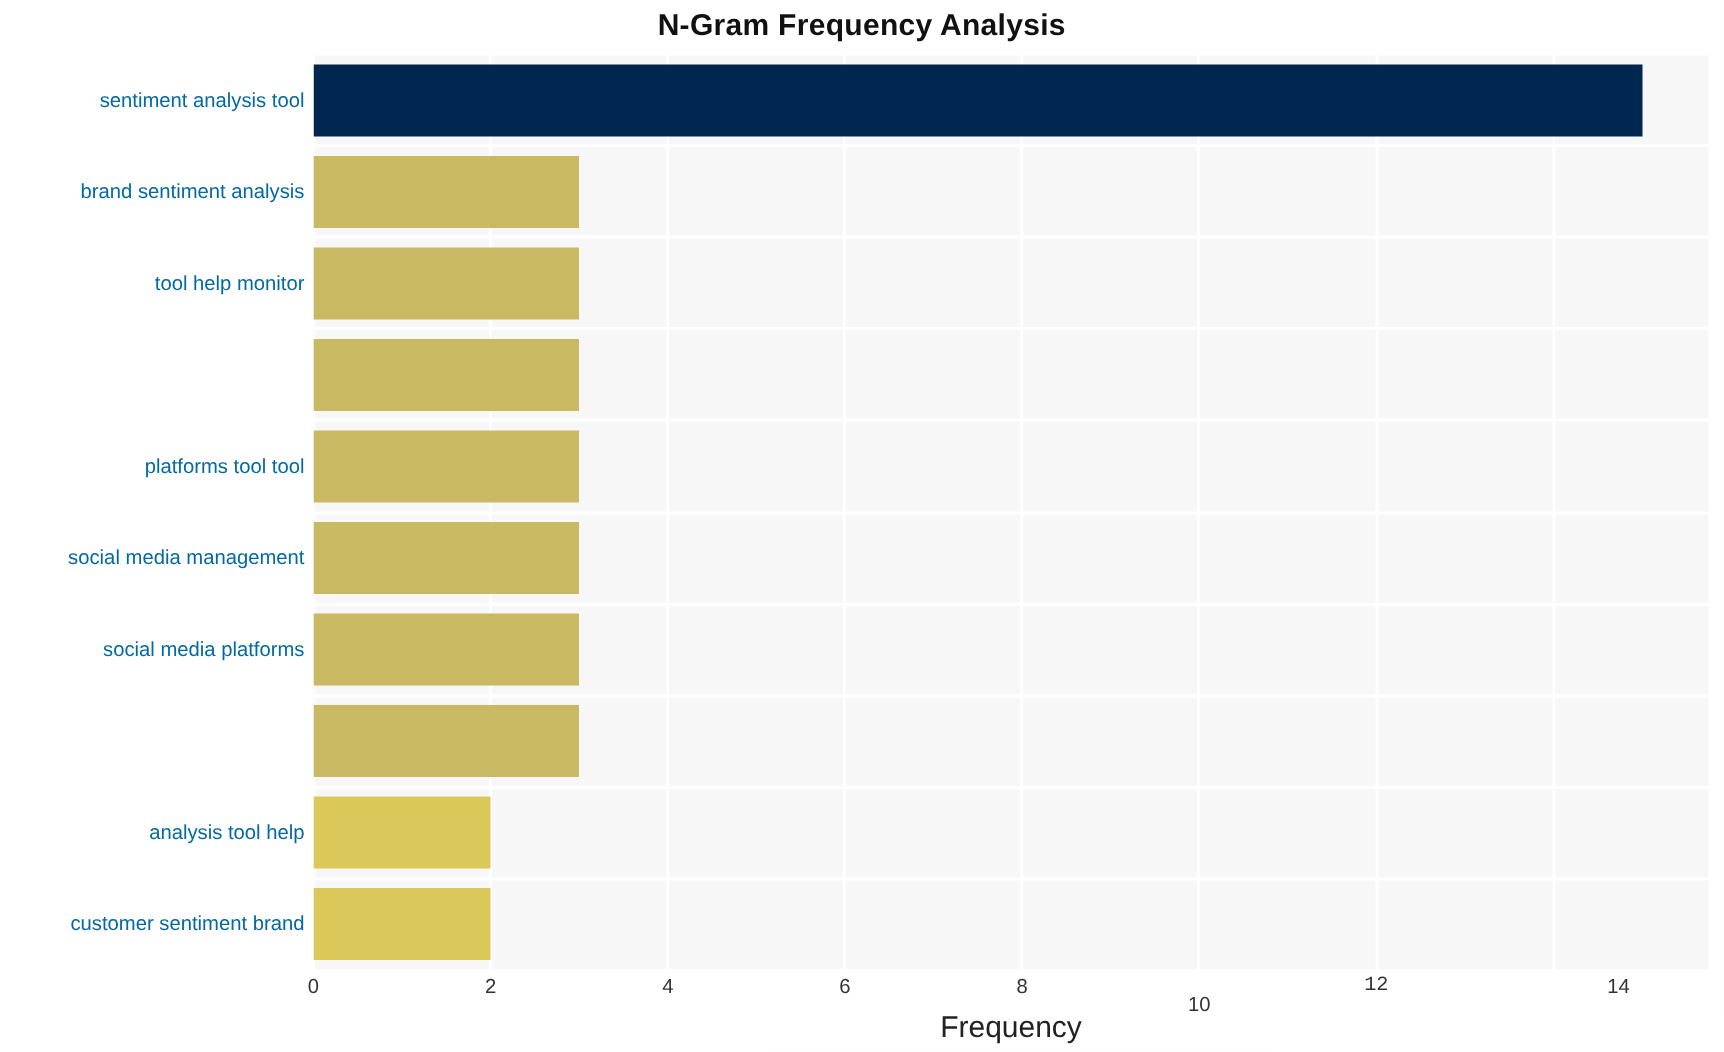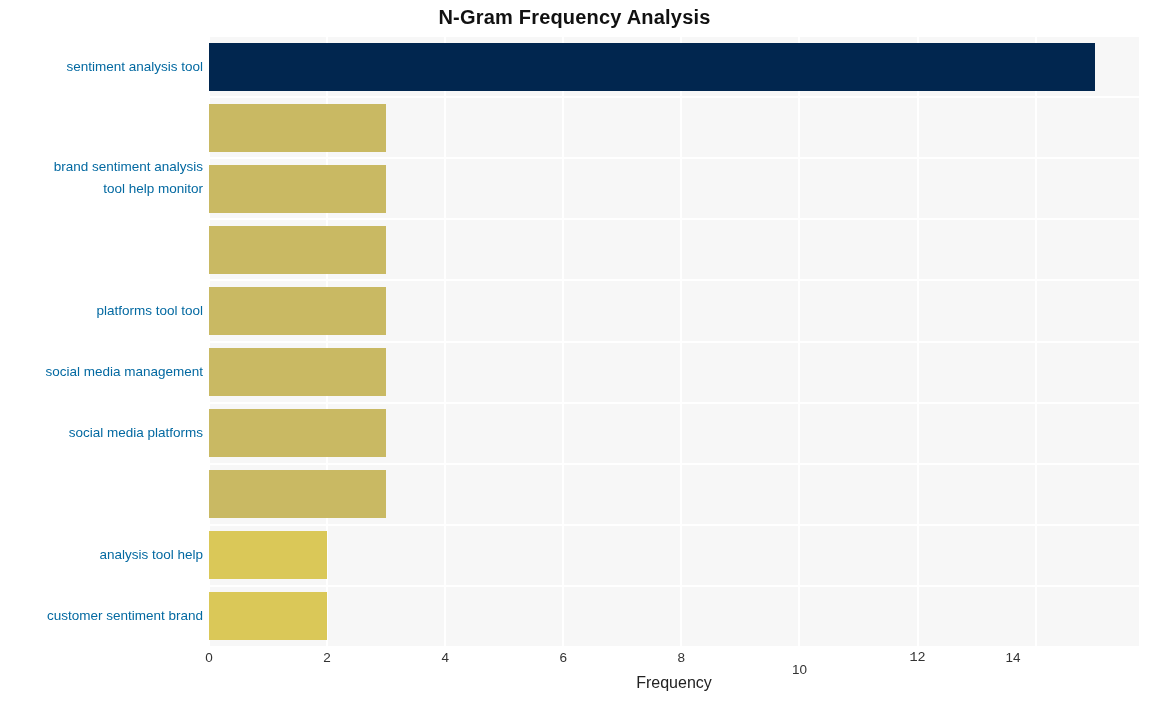--- a/index.html
+++ b/index.html
@@ -104,21 +104,21 @@
     color: #333333;
     white-space: nowrap;
   }
 
   #x-axis-title {
     position: absolute;
     left: 209px;
     top: 674px;
     width: 930px;
     text-align: center;
-    font-size: 16px;
+    font-size: 20px;
     color: #222222;
   }
 </style>
 </head>
 <body>
 
 <div id="figure">
 
   <div id="chart-title">N-Gram Frequency Analysis</div>
 
@@ -155,35 +155,35 @@
         <div class="bar" title="social media management: 3" style="width: 177.143px; top: 312.05px; background: rgb(201, 185, 99);"></div>
         <div class="bar" title="social media platforms: 3" style="width: 177.143px; top: 373.15px; background: rgb(201, 185, 99);"></div>
         <div class="bar" title="text analysis tool: 3" style="width: 177.143px; top: 434.25px; background: rgb(201, 185, 99);"></div>
         <div class="bar" title="analysis tool help: 2" style="width: 118.095px; top: 495.35px; background: rgb(218, 200, 88);"></div>
         <div class="bar" title="customer sentiment brand: 2" style="width: 118.095px; top: 556.45px; background: rgb(218, 200, 88);"></div>
       </div>
   </div>
 
   <div id="y-axis-labels">
       <div class="y-tick-label" style="top: 21.55px;">sentiment analysis tool</div>
-      <div class="y-tick-label" style="top: 82.65px; margin-top: 39px;">brand sentiment analysis</div>
+      <div class="y-tick-label" style="top: 82.65px;">brand sentiment analysis</div>
       <div class="y-tick-label" style="top: 143.75px;">tool help monitor</div>
       <div class="y-tick-label" style="top: 265.95px;">platforms tool tool</div>
       <div class="y-tick-label" style="top: 327.05px;">social media management</div>
       <div class="y-tick-label" style="top: 388.15px;">social media platforms</div>
       <div class="y-tick-label" style="top: 510.35px;">analysis tool help</div>
       <div class="y-tick-label" style="top: 571.45px;">customer sentiment brand</div>
     </div>
 
   <div id="x-axis-labels">
       <div class="x-tick-label" style="left: 0px;">0</div>
       <div class="x-tick-label" style="left: 118.095px;">2</div>
       <div class="x-tick-label" style="left: 236.19px;">4</div>
       <div class="x-tick-label" style="left: 354.286px;">6</div>
       <div class="x-tick-label" style="left: 472.381px;">8</div>
       <div class="x-tick-label" style="left: 590.476px; margin-top: 12px;">10</div>
       <div class="x-tick-label" style="left: 708.571px; font-family: Liberation Mono, monospace;">12</div>
-      <div class="x-tick-label" style="left: 804px;">14</div>
+      <div class="x-tick-label" style="left: 870px;">14</div>
     </div>
 
   <div id="x-axis-title">Frequency</div>
 
 </div>
 
 </body></html>

